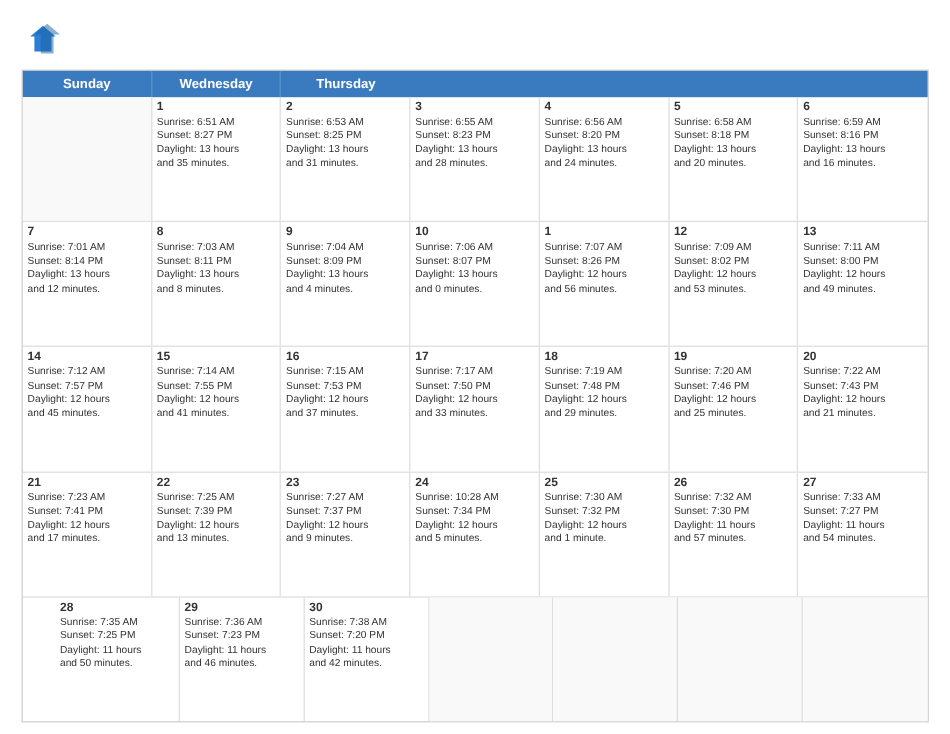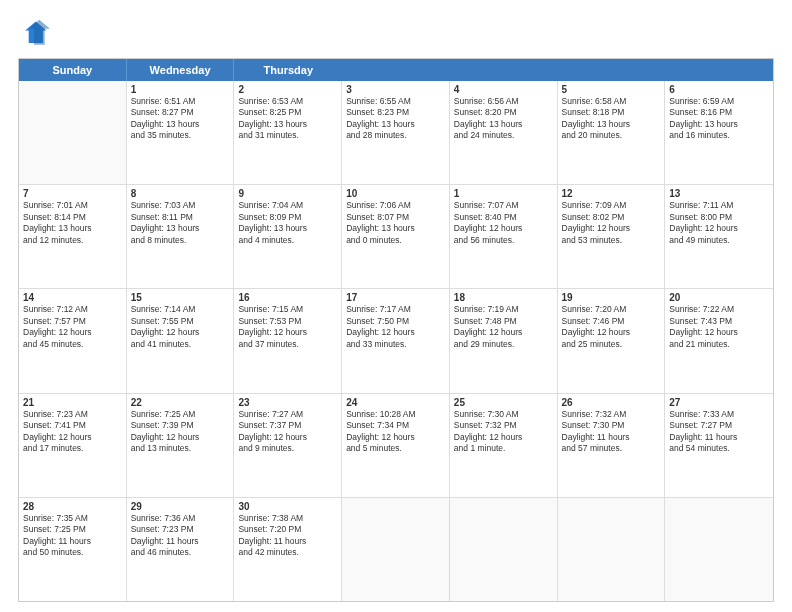--- a/index.html
+++ b/index.html
@@ -83,21 +83,21 @@
       flex: 1;
       display: flex;
       flex-direction: column;
     }
     .cal-row {
       display: grid;
       grid-template-columns: repeat(7, 1fr);
       flex: 1;
       border-bottom: 1px solid #ddd;
     }
-    .cal-row:last-child { border-bottom: none; }
+    .cal-row:last-child { border-bottom: none; margin-left: 27px; }
     .cal-cell {
       border-right: 1px solid #ddd;
       padding: 3px 4px;
       font-size: 8.5px;
       color: #333;
       vertical-align: top;
       min-height: 0;
     }
     .cal-cell:last-child { border-right: none; }
     .cal-cell.empty { background: #f9f9f9; }
@@ -211,21 +211,21 @@
           <div class="cal-cell">
             <span class="day-num">10</span>
             <span class="cell-line">Sunrise: 7:06 AM</span>
             <span class="cell-line">Sunset: 8:07 PM</span>
             <span class="cell-line">Daylight: 13 hours</span>
             <span class="cell-line">and 0 minutes.</span>
           </div>
           <div class="cal-cell">
             <span class="day-num">1</span>
             <span class="cell-line">Sunrise: 7:07 AM</span>
-            <span class="cell-line">Sunset: 8:40 PM</span>
+            <span class="cell-line">Sunset: 8:26 PM</span>
             <span class="cell-line">Daylight: 12 hours</span>
             <span class="cell-line">and 56 minutes.</span>
           </div>
           <div class="cal-cell">
             <span class="day-num">12</span>
             <span class="cell-line">Sunrise: 7:09 AM</span>
             <span class="cell-line">Sunset: 8:02 PM</span>
             <span class="cell-line">Daylight: 12 hours</span>
             <span class="cell-line">and 53 minutes.</span>
           </div>

